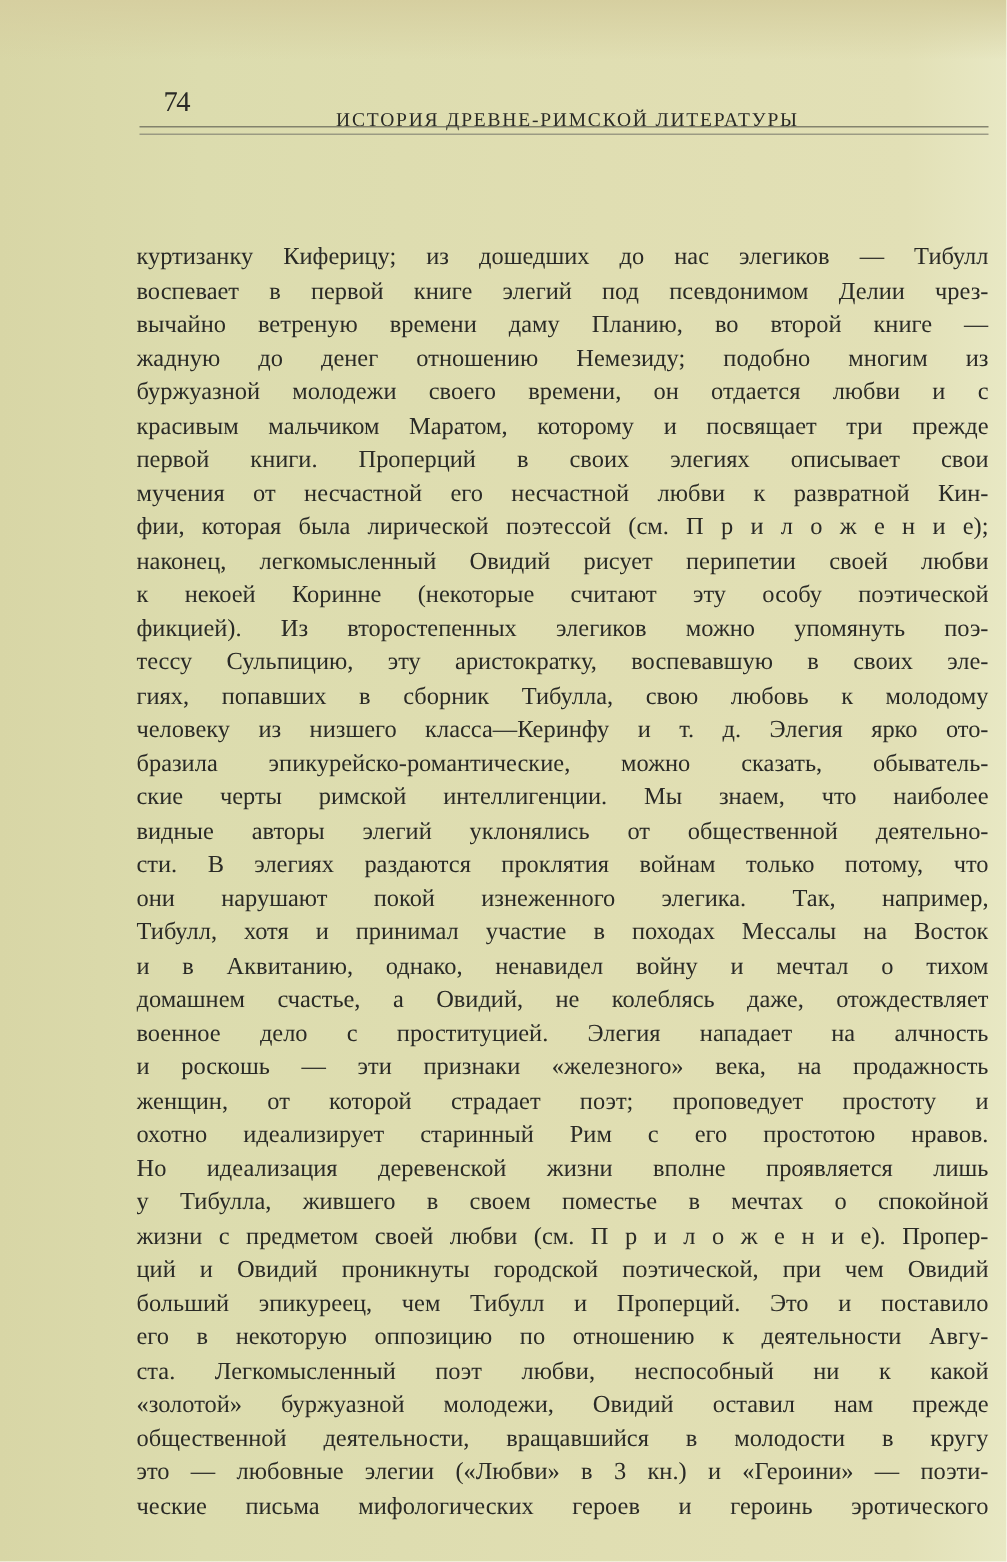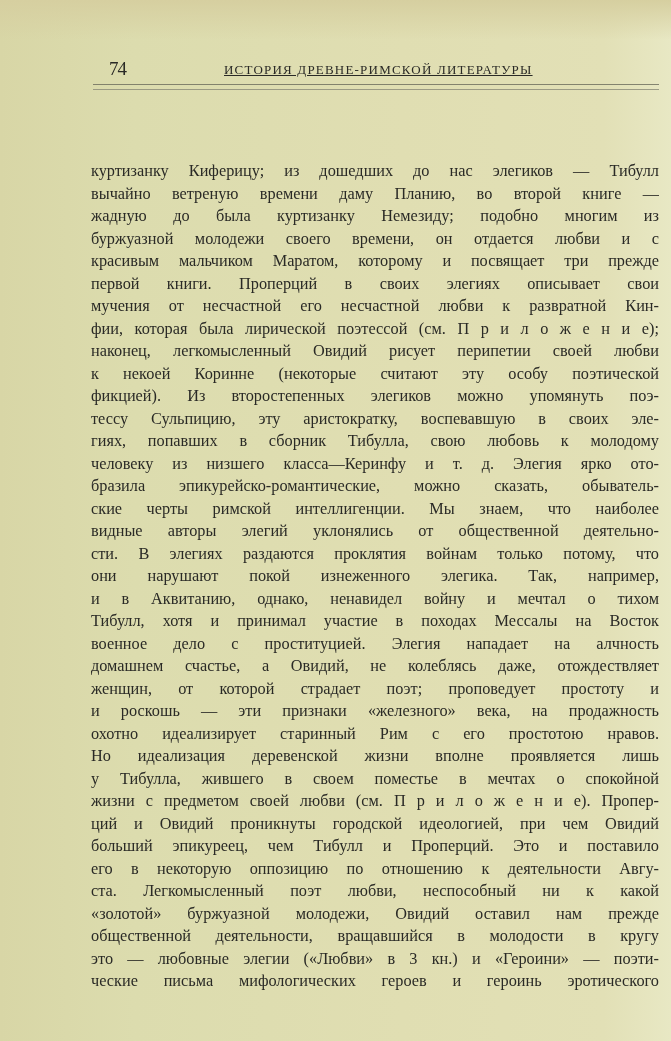--- a/index.html
+++ b/index.html
@@ -7,21 +7,21 @@
     width:671px; height:1041px; overflow:hidden;
     background: linear-gradient(90deg, #d8d6a6 0%, #dcdcae 20%, #e0deb2 60%, #e2e0b6 90%, #e8e8c4 100%);
     position:relative;
     font-family: "Liberation Serif", "DejaVu Serif", serif;
     color:#2a2a26;
   }
   .topstain { position:absolute; left:0; top:0; width:671px; height:40px;
     background: linear-gradient(180deg, #d6cfa0 0%, rgba(220,220,174,0) 100%); }
   .header { position:absolute; left:93px; top:58px; width:566px; height:30px; }
   .page-num { position:absolute; left:16px; top:0; font-size:19px; letter-spacing:-1px; }
-  .running-title { position:absolute; left:131px; top:4px; font-size:13px; letter-spacing:1.2px; text-transform:uppercase;text-decoration:underline; }
+  .running-title { position:absolute; left:131px; top:14px; font-size:13px; letter-spacing:1.2px; text-transform:uppercase; }
   .rule { position:absolute; left:93px; top:84px; width:566px; height:4px;
     border-top:1.5px solid #6c6c5c; border-bottom:1px solid #8a8a78; opacity:0.8; }
   .body-text { position:absolute; left:91px; top:112px; width:568px;margin-top:48px; }
   .line {
     display:block; height:22.5px; line-height:22.5px; font-size:16.3px;
     text-align:justify; text-align-last:justify; white-space:nowrap; overflow:hidden;
   }
 </style>
 </head>
 <body>
@@ -29,49 +29,50 @@
 <div class="topstain"></div>
 
 <div class="header">
   <span class="page-num">74</span>
   <span class="running-title">История древне-римской литературы</span>
 </div>
 <div class="rule"></div>
 
 <div class="body-text">
   <span class="line">куртизанку Киферицу; из дошедших до нас элегиков — Тибулл</span>
+  <span class="line">воспевает в первой книге элегий под псевдонимом Делии чрез-</span>
   <span class="line">вычайно ветреную времени даму Планию, во второй книге —</span>
-  <span class="line">жадную до была куртизанку Немезиду; подобно многим из</span>
+  <span class="line">жадную до денег отношению Немезиду; подобно многим из</span>
   <span class="line">буржуазной молодежи своего времени, он отдается любви и с</span>
   <span class="line">красивым мальчиком Маратом, которому и посвящает три прежде</span>
   <span class="line">первой книги. Проперций в своих элегиях описывает свои</span>
   <span class="line">мучения от несчастной его несчастной любви к развратной Кин-</span>
   <span class="line">фии, которая была лирической поэтессой (см. П р и л о ж е н и е);</span>
   <span class="line">наконец, легкомысленный Овидий рисует перипетии своей любви</span>
   <span class="line">к некоей Коринне (некоторые считают эту особу поэтической</span>
   <span class="line">фикцией). Из второстепенных элегиков можно упомянуть поэ-</span>
   <span class="line">тессу Сульпицию, эту аристократку, воспевавшую в своих эле-</span>
   <span class="line">гиях, попавших в сборник Тибулла, свою любовь к молодому</span>
   <span class="line">человеку из низшего класса—Керинфу и т. д. Элегия ярко ото-</span>
   <span class="line">бразила эпикурейско-романтические, можно сказать, обыватель-</span>
   <span class="line">ские черты римской интеллигенции. Мы знаем, что наиболее</span>
   <span class="line">видные авторы элегий уклонялись от общественной деятельно-</span>
   <span class="line">сти. В элегиях раздаются проклятия войнам только потому, что</span>
   <span class="line">они нарушают покой изнеженного элегика. Так, например,</span>
+  <span class="line">Тибулл, хотя и принимал участие в походах Мессалы на Восток</span>
   <span class="line">и в Аквитанию, однако, ненавидел войну и мечтал о тихом</span>
-  <span class="line">Тибулл, хотя и принимал участие в походах Мессалы на Восток</span>
+  <span class="line">домашнем счастье, а Овидий, не колеблясь даже, отождествляет</span>
   <span class="line">военное дело с проституцией. Элегия нападает на алчность</span>
-  <span class="line">домашнем счастье, а Овидий, не колеблясь даже, отождествляет</span>
+  <span class="line">и роскошь — эти признаки «железного» века, на продажность</span>
   <span class="line">женщин, от которой страдает поэт; проповедует простоту и</span>
-  <span class="line">и роскошь — эти признаки «железного» века, на продажность</span>
   <span class="line">охотно идеализирует старинный Рим с его простотою нравов.</span>
   <span class="line">Но идеализация деревенской жизни вполне проявляется лишь</span>
   <span class="line">у Тибулла, жившего в своем поместье в мечтах о спокойной</span>
   <span class="line">жизни с предметом своей любви (см. П р и л о ж е н и е). Пропер-</span>
-  <span class="line">ций и Овидий проникнуты городской идеологией, при чем Овидий</span>
+  <span class="line">ций и Овидий проникнуты городской поэтической, при чем Овидий</span>
   <span class="line">больший эпикуреец, чем Тибулл и Проперций. Это и поставило</span>
   <span class="line">его в некоторую оппозицию по отношению к деятельности Авгу-</span>
   <span class="line">ста. Легкомысленный поэт любви, неспособный ни к какой</span>
   <span class="line">«золотой» буржуазной молодежи, Овидий оставил нам прежде</span>
   <span class="line">общественной деятельности, вращавшийся в молодости в кругу</span>
   <span class="line">это — любовные элегии («Любви» в 3 кн.) и «Героини» — поэти-</span>
   <span class="line">ческие письма мифологических героев и героинь эротического</span>
 </div>
 
 </body></html>

